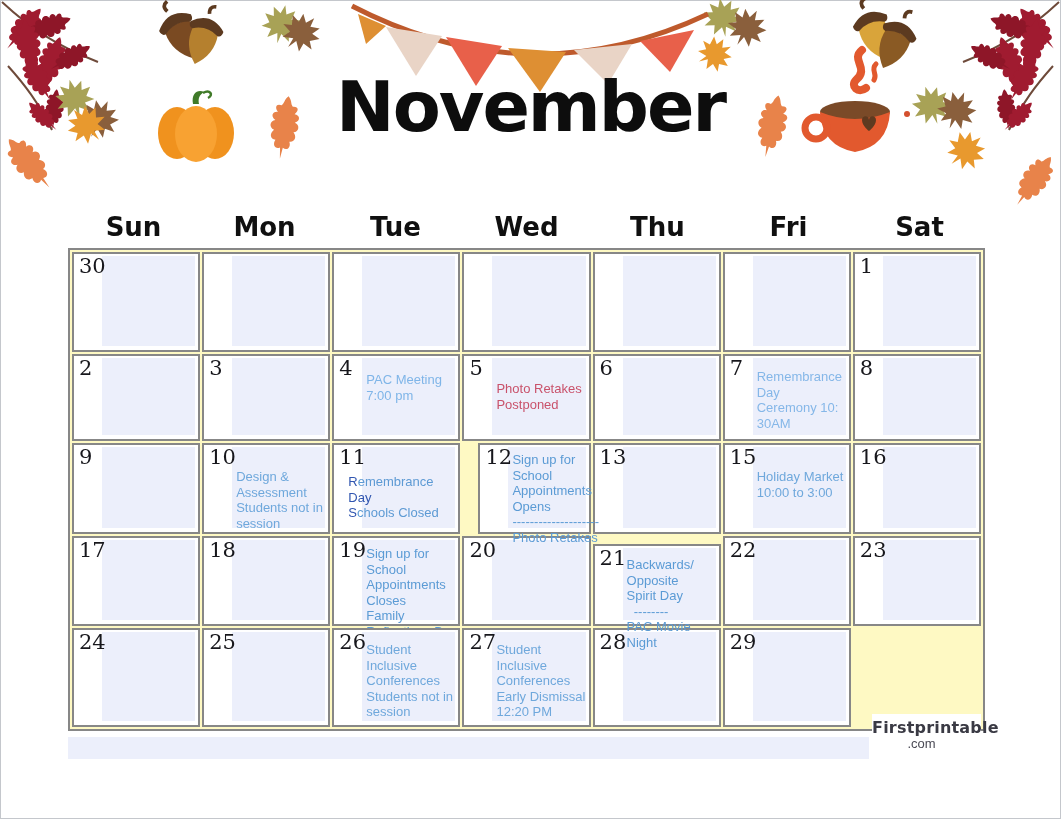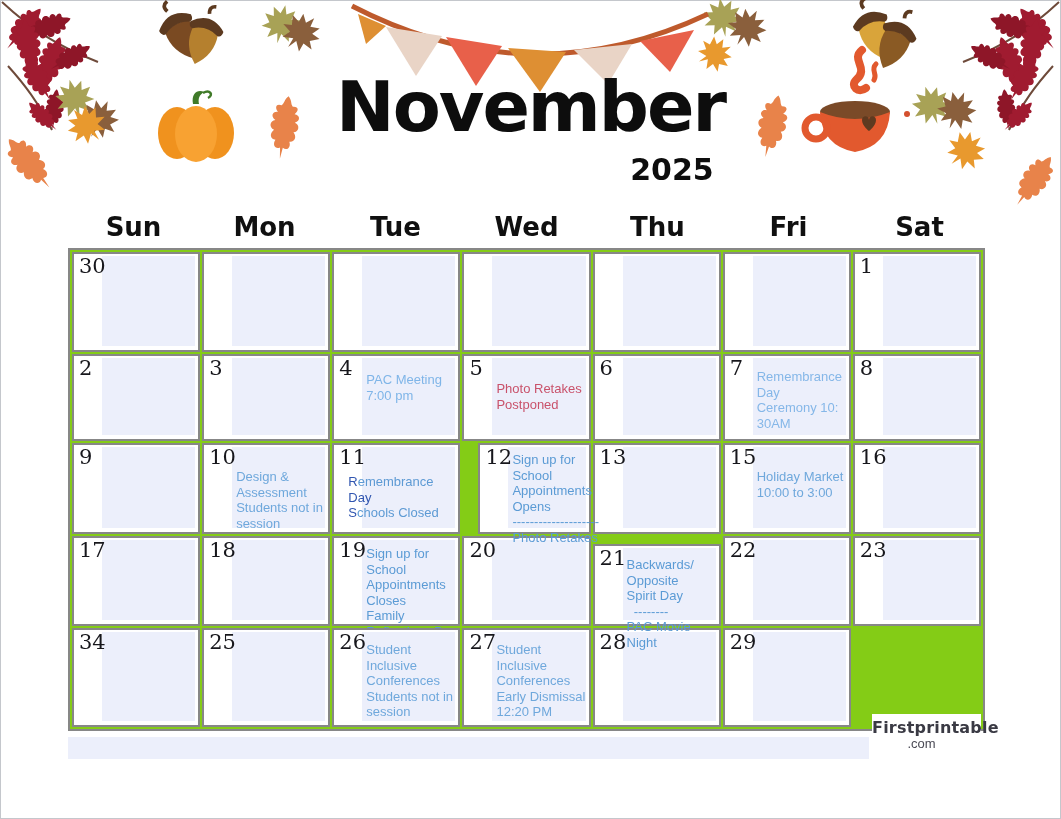--- a/index.html
+++ b/index.html
@@ -9,21 +9,21 @@
   .title{position:absolute;left:0;top:66px;width:1061px;text-align:center;
          font-family:"DejaVu Sans",sans-serif;font-weight:bold;font-size:70px;
          letter-spacing:-2px;color:#0d0d0d;}
   .year{position:absolute;left:562px;top:152px;width:220px;text-align:center;
         font-family:"DejaVu Sans",sans-serif;font-weight:bold;font-size:30px;color:#0d0d0d;}
   .weekdays{position:absolute;left:68px;top:212px;width:917px;display:grid;
             grid-template-columns:repeat(7,1fr);}
   .weekdays span{text-align:center;font-family:"DejaVu Sans",sans-serif;
                  font-weight:bold;font-size:26px;color:#101010;}
   .grid{position:absolute;left:68px;top:248px;width:917px;height:483px;box-sizing:border-box;
-        border:2px solid #878787;background:#84cc16;padding:2px;display:grid;
+        border:2px solid #878787;background:#fef9c3;padding:2px;display:grid;
         grid-template-columns:repeat(7,1fr);grid-template-rows:100px 87px 91px 90px 99px;gap:2px;}
   .cell{position:relative;background:#fff;border:2px solid #878787;box-sizing:border-box;}
   .cell .fill{position:absolute;left:28px;top:2px;right:3px;bottom:4px;background:#ECEFFB;}
   .cell .date{position:absolute;left:5px;top:0px;font-family:"DejaVu Serif",serif;
               font-size:21px;color:#17171c;line-height:1.15;}
   .cell .events{position:absolute;left:32px;right:-6px;font-size:13px;line-height:15.5px;
                 white-space:pre;}
   .strip{position:absolute;left:68px;top:737px;width:801px;height:22px;background:#ECEFFB;}
   .brand{position:absolute;left:872px;top:714px;width:109px;height:48px;background:#fff;
          z-index:6;text-align:center;padding-top:6px;box-sizing:border-box;}
@@ -121,21 +121,20 @@
       <path d="M70 14 C64 20 72 24 68 30" stroke="#E2592E" stroke-width="5" fill="none" stroke-linecap="round"></path>
       <ellipse cx="49" cy="62" rx="35" ry="11" fill="#7A4A28"></ellipse>
       <path d="M14 62 Q16 96 49 102 Q82 96 84 62 Q49 76 14 62 Z" fill="#E2592E"></path>
       <circle cx="10" cy="78" r="11" fill="none" stroke="#E2592E" stroke-width="7"></circle>
       <path d="M56 70 C56 65 63 65 63 70 C63 65 70 65 70 70 C70 76 63 81 63 81 C63 81 56 76 56 70 Z" fill="#5E3A20"></path>
       <circle cx="101" cy="64" r="3" fill="#D4502E"></circle>
     </g>
   </svg>
 
   <div class="title">November</div>
-  <div class="year">2025</div>
 
   <div class="weekdays">
     <span>Sun</span>
     <span>Mon</span>
     <span>Tue</span>
     <span>Wed</span>
     <span>Thu</span>
     <span>Fri</span>
     <span>Sat</span>
   </div>
@@ -252,21 +251,21 @@
       <div class="cell">
         <div class="fill"></div>
         <span class="date">22</span>
       </div>
       <div class="cell">
         <div class="fill"></div>
         <span class="date">23</span>
       </div>
       <div class="cell">
         <div class="fill"></div>
-        <span class="date">34</span>
+        <span class="date">24</span>
       </div>
       <div class="cell">
         <div class="fill"></div>
         <span class="date">25</span>
       </div>
       <div class="cell" style="z-index: 2;">
         <div class="fill"></div>
         <span class="date">26</span>
         <div class="events" style="top: 12px; color: rgb(111, 168, 220);">Student<br>Inclusive<br>Conferences<br>Students not in<br>session</div>
       </div>

